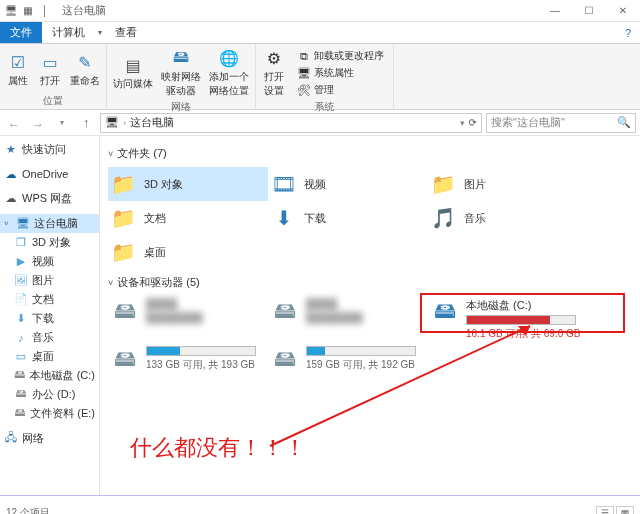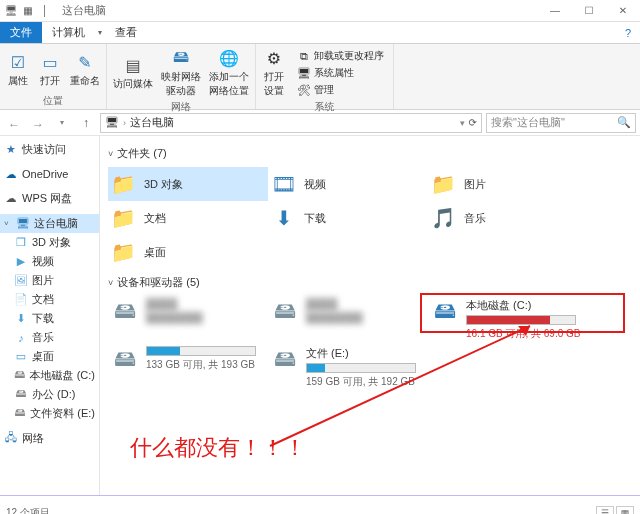--- a/index.html
+++ b/index.html
@@ -308,21 +308,20 @@
           <div class="dbody">
             <div class="dbar">
               <div class="dfill" style="width:31%"></div>
             </div>
             <span class="dstat">133 GB 可用, 共 193 GB</span>
           </div>
         </div>
       <div class="drive">
           <span class="dico">🖴</span>
           <div class="dbody">
-            <span class="dtitle">文件 (E:)</span>
             <div class="dbar">
               <div class="dfill" style="width:17%"></div>
             </div>
             <span class="dstat">159 GB 可用, 共 192 GB</span>
           </div>
         </div>
     </div>
 
     <div class="redbox" style="left:320px; top:157px; width:205px; height:40px;"></div>
     <svg class="arrow" style="left:150px; top:180px; width:300px; height:140px;">

